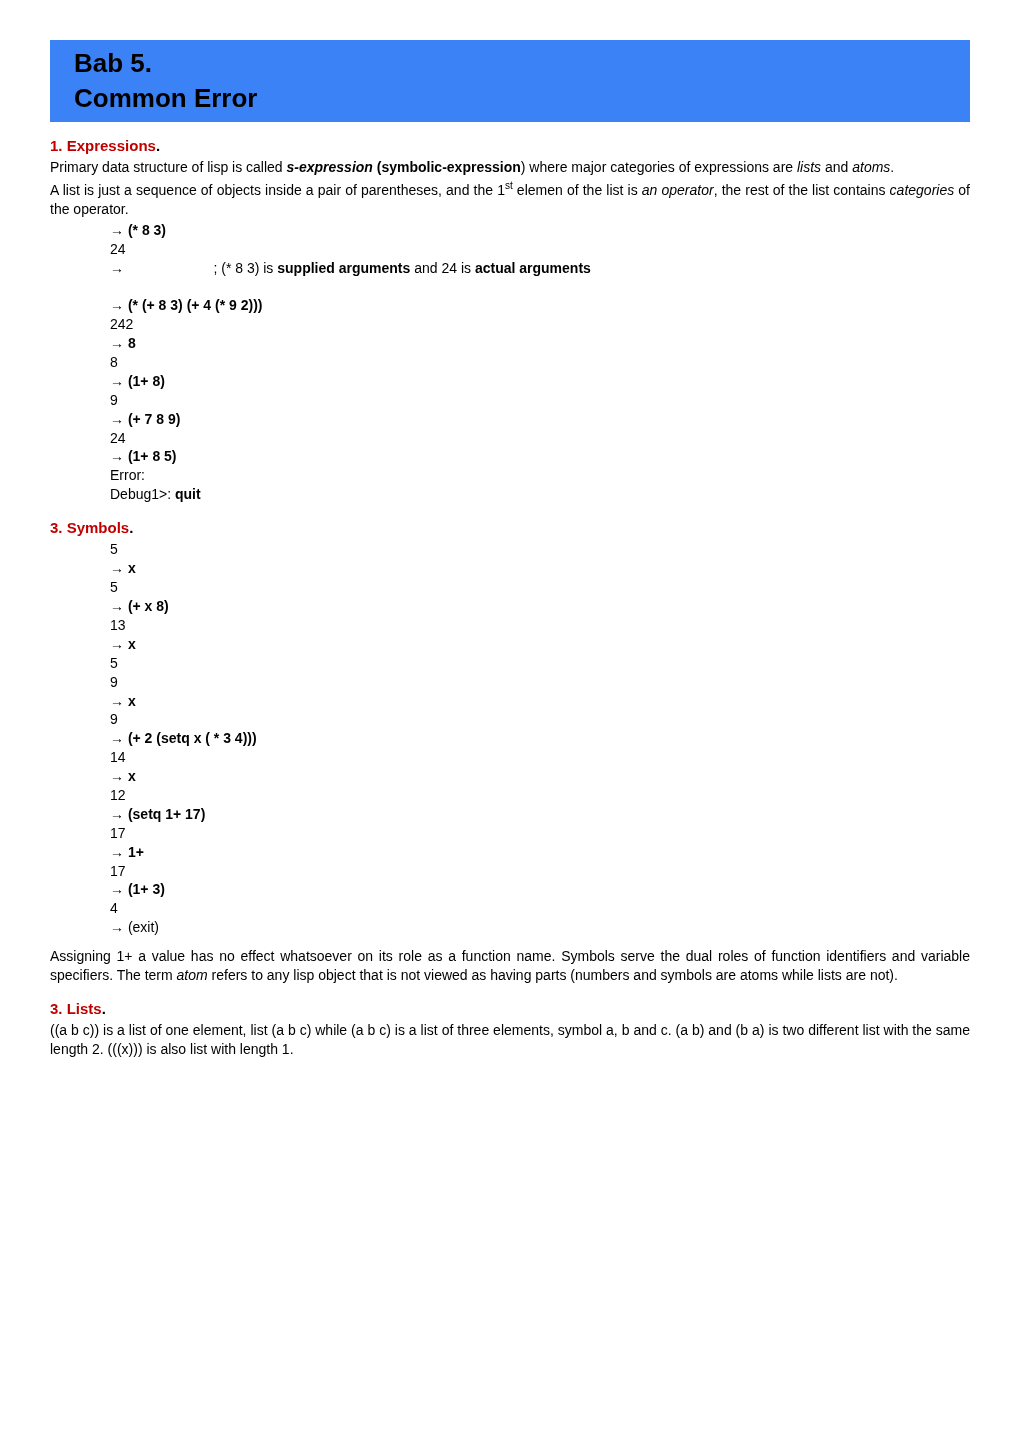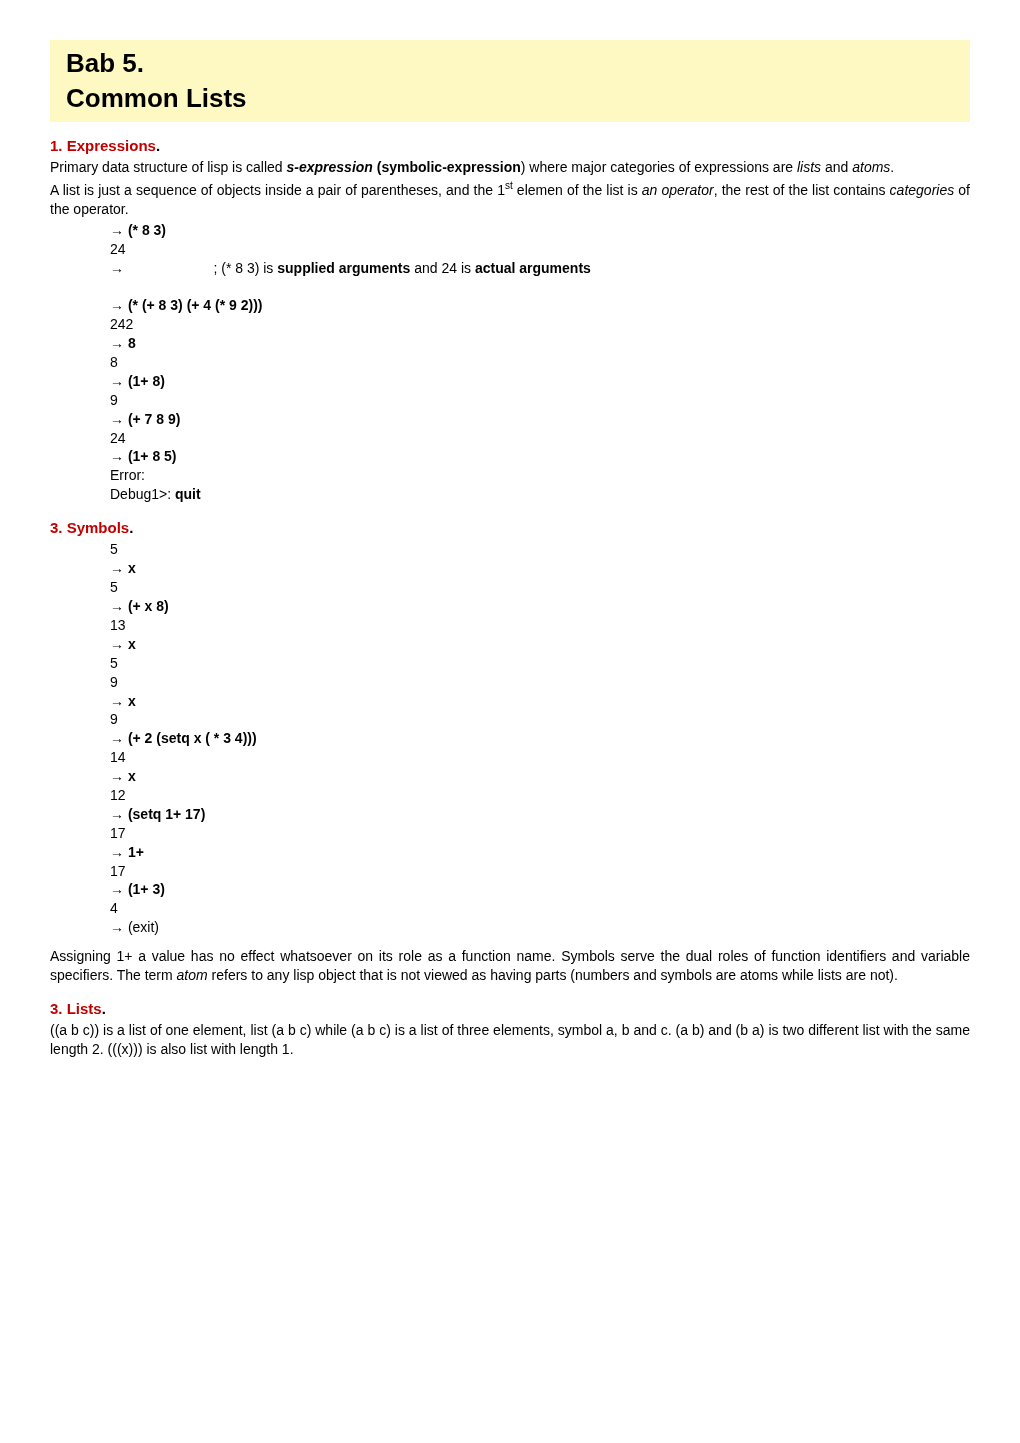--- a/index.html
+++ b/index.html
@@ -6,22 +6,22 @@
     margin: 0;
     padding: 40px 50px;
     font-family: Arial, Helvetica, sans-serif;
     font-size: 14px;
     color: #000;
     background: #fff;
     width: 920px;
     line-height: 1.35;
   }
   .title-block {
-    background: #fef9c3;
-    padding: 6px 16px;
+    background: #3b82f6;
+    padding: 6px 24px;
     margin-bottom: 14px;
   }
   .title-block h1 {
     margin: 0;
     font-size: 26px;
     font-weight: bold;
   }
   h2.section {
     color: #c00000;
     font-size: 15px;
@@ -41,21 +41,21 @@
     margin: 2px 0 2px 60px;
     font-family: Liberation Sans, sans-serif;
   }
   .code-block .line { margin: 0; white-space: pre; }
 </style>
 </head>
 <body>
 
 <div class="title-block">
   <h1>Bab 5.</h1>
-  <h1>Common Lists</h1>
+  <h1>Common Error</h1>
 </div>
 
 <h2 class="section"><span>1. Expressions</span><span class="dot">.</span></h2>
 
 <p class="body">
   <span>Primary data structure of lisp is called </span><span class="bital">s-expression</span><span class="bold"> (symbolic-expression</span><span>) where major categories of expressions are </span><span class="ital">lists</span><span> and </span><span class="ital">atoms</span><span>.</span>
 </p>
 <p class="body">
   <span>A list is just a sequence of objects inside a pair of parentheses, and the 1</span><span class="sup">st</span><span> elemen of the list is </span><span class="ital">an operator</span><span>, the rest of the list contains </span><span class="ital">categories</span><span> of the operator.</span>
 </p>

